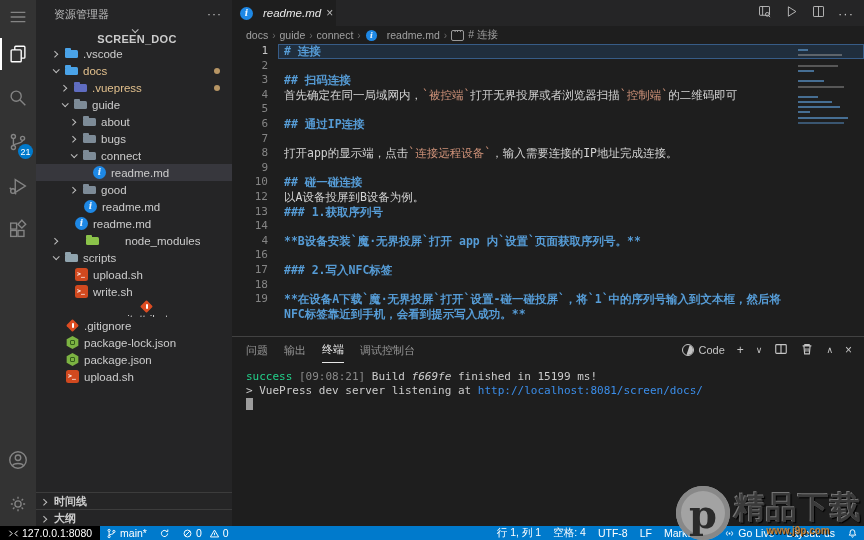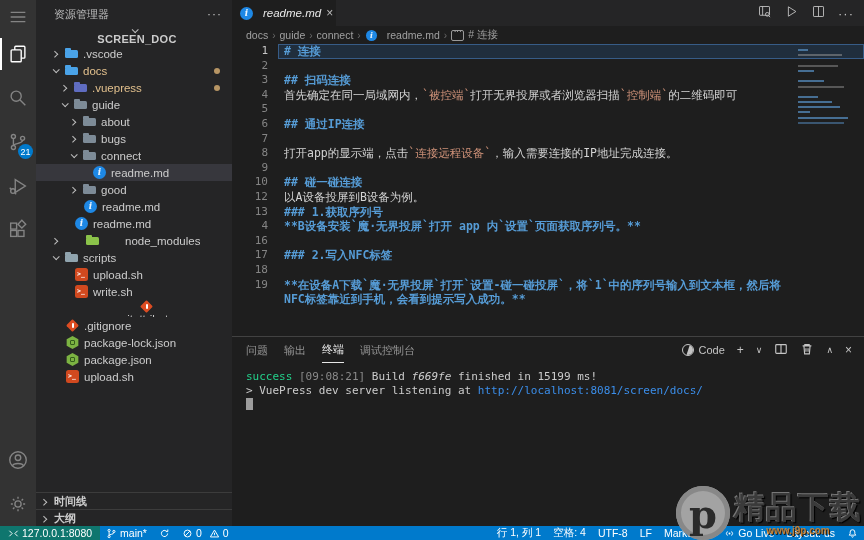--- a/index.html
+++ b/index.html
@@ -99,21 +99,21 @@
   .pcircle{width:12px;height:12px;border-radius:50%;border:1.3px solid #c5c5c5;position:relative;overflow:hidden}
   .pcircle::before{content:"";position:absolute;left:5px;top:-1px;width:8px;height:14px;background:#c5c5c5;transform:rotate(18deg)}
   .term{flex:1;font-family:"DejaVu Sans Mono",monospace;font-size:11px;line-height:13.5px;padding:7px 0 0 14px;color:#cccccc}
   .tk{color:#cccccc}.tk-ok{color:#23d18b}.tk-dim{color:#8a8a8a}.tk-i{font-style:italic}.tk-link{color:#3b8eea}
   .cursorblk{display:inline-block;width:6.5px;height:12px;background:#9d9d9d;vertical-align:middle}
 
   
   .status{height:14px;background:#007acc;display:flex;align-items:center;color:#ffffff;font-size:10.5px;flex:none}
   .sitem{display:flex;align-items:center;gap:3px;padding:0 6px;height:100%;cursor:pointer;white-space:nowrap}
   .sitem svg{width:11px;height:11px;stroke:currentColor;fill:none;stroke-width:1.4}
-  .sremote{background:#0f766e;padding:0 8px}
+  .sremote{background:#000000;padding:0 8px}
   .sright{margin-left:auto;display:flex;height:100%}
 
   
   .wm{position:absolute;right:2px;bottom:0;display:flex;align-items:center;gap:4px;z-index:50;pointer-events:none}
   .wm-logo{width:54px;height:54px;border-radius:50%;background:#a3a3a3;display:flex;align-items:center;justify-content:center;
     font:bold 40px "DejaVu Serif",serif;color:#2b2b2b;box-shadow:inset 0 0 0 5px #888}
   .wm-body{display:flex;flex-direction:column;align-items:center;margin-bottom:4px}
   .wm-title{font-size:31px;font-weight:bold;color:#3a3a3a;letter-spacing:1px;
     text-shadow:-1px -1px 0 #777,1px 1px 1px #000}
   .wm-url{font-size:10px;font-weight:bold;color:#c87f2e;margin-top:-4px;text-shadow:1px 1px 0 #222}
@@ -403,20 +403,24 @@
             <span class="gut">10</span>
             <span class="econ"><span class="sh">## 碰一碰连接</span></span>
           </div>
           <div class="eline">
             <span class="gut">12</span>
             <span class="econ"><span class="sp">以A设备投屏到B设备为例。</span></span>
           </div>
           <div class="eline">
             <span class="gut">13</span>
             <span class="econ"><span class="sh">### 1.获取序列号</span></span>
+          </div>
+          <div class="eline">
+            <span class="gut">14</span>
+            <span class="econ"></span>
           </div>
           <div class="eline">
             <span class="gut">4</span>
             <span class="econ"><span class="sb2">**B设备安装`魔·无界投屏`打开 app 内`设置`页面获取序列号。**</span></span>
           </div>
           <div class="eline">
             <span class="gut">16</span>
             <span class="econ"></span>
           </div>
           <div class="eline">

